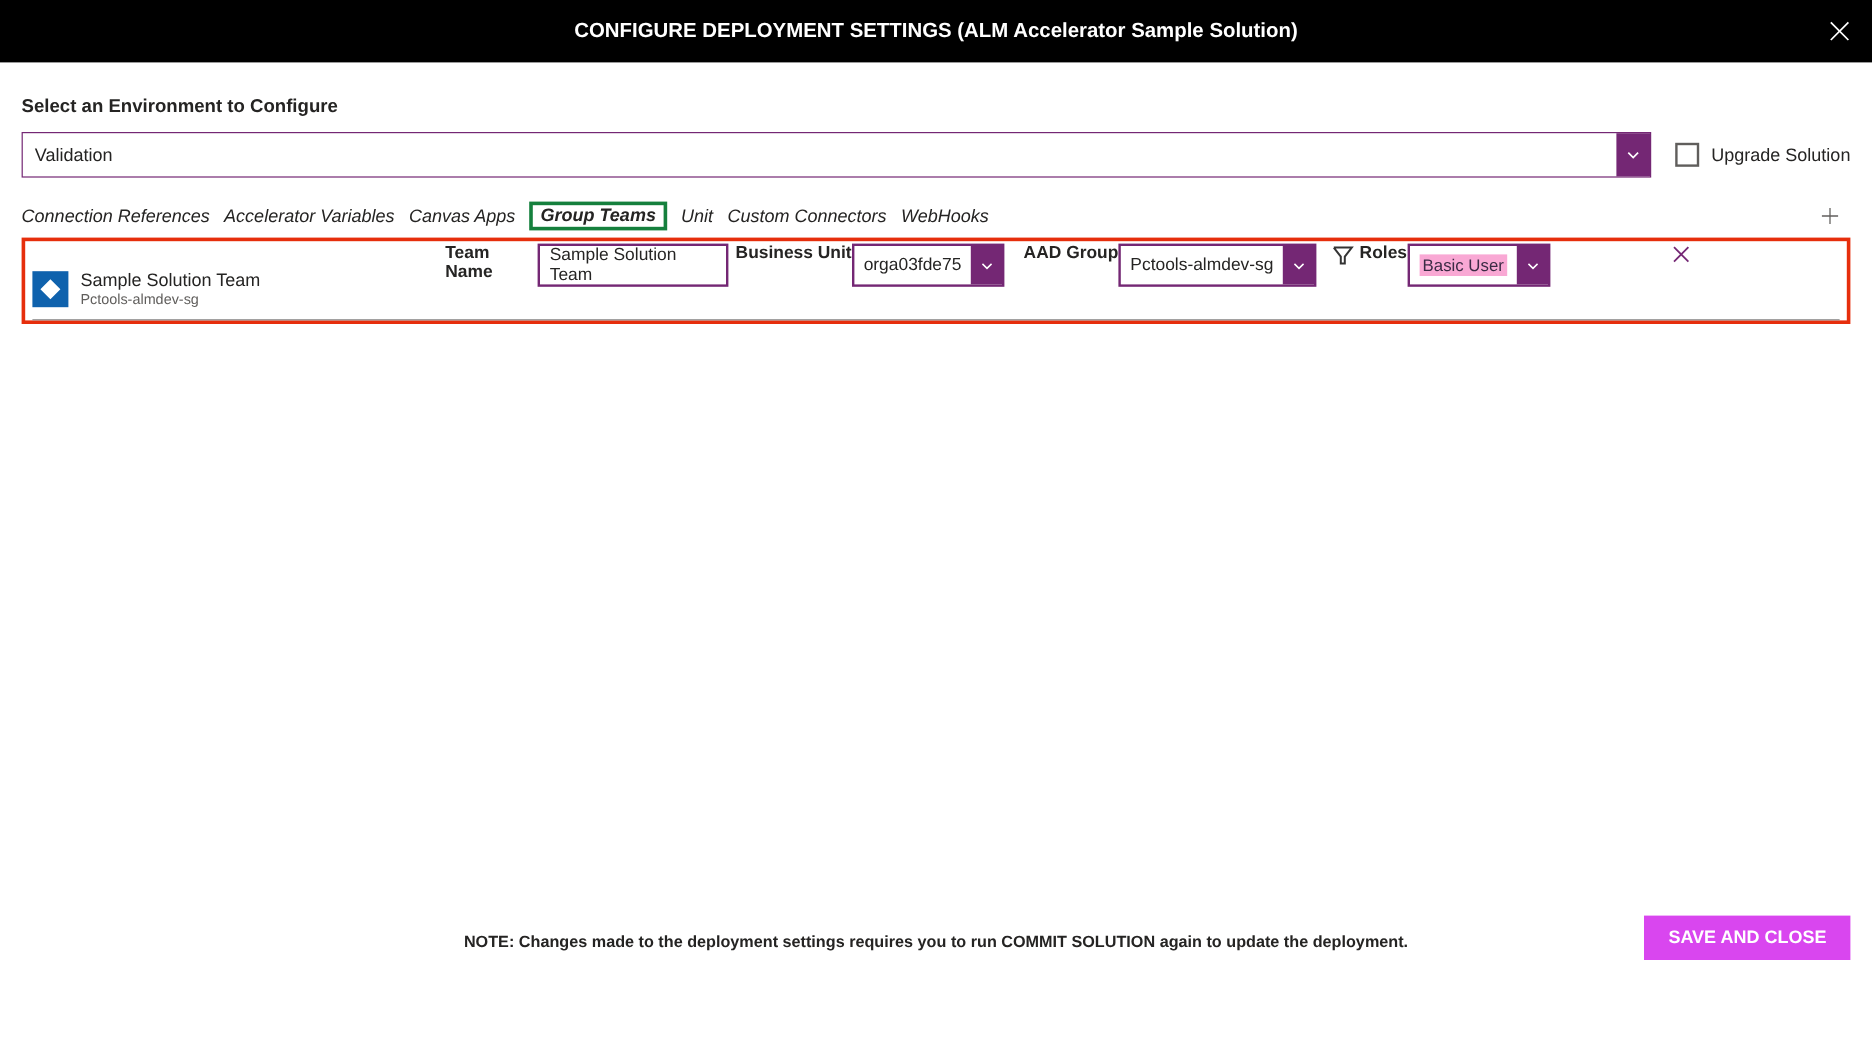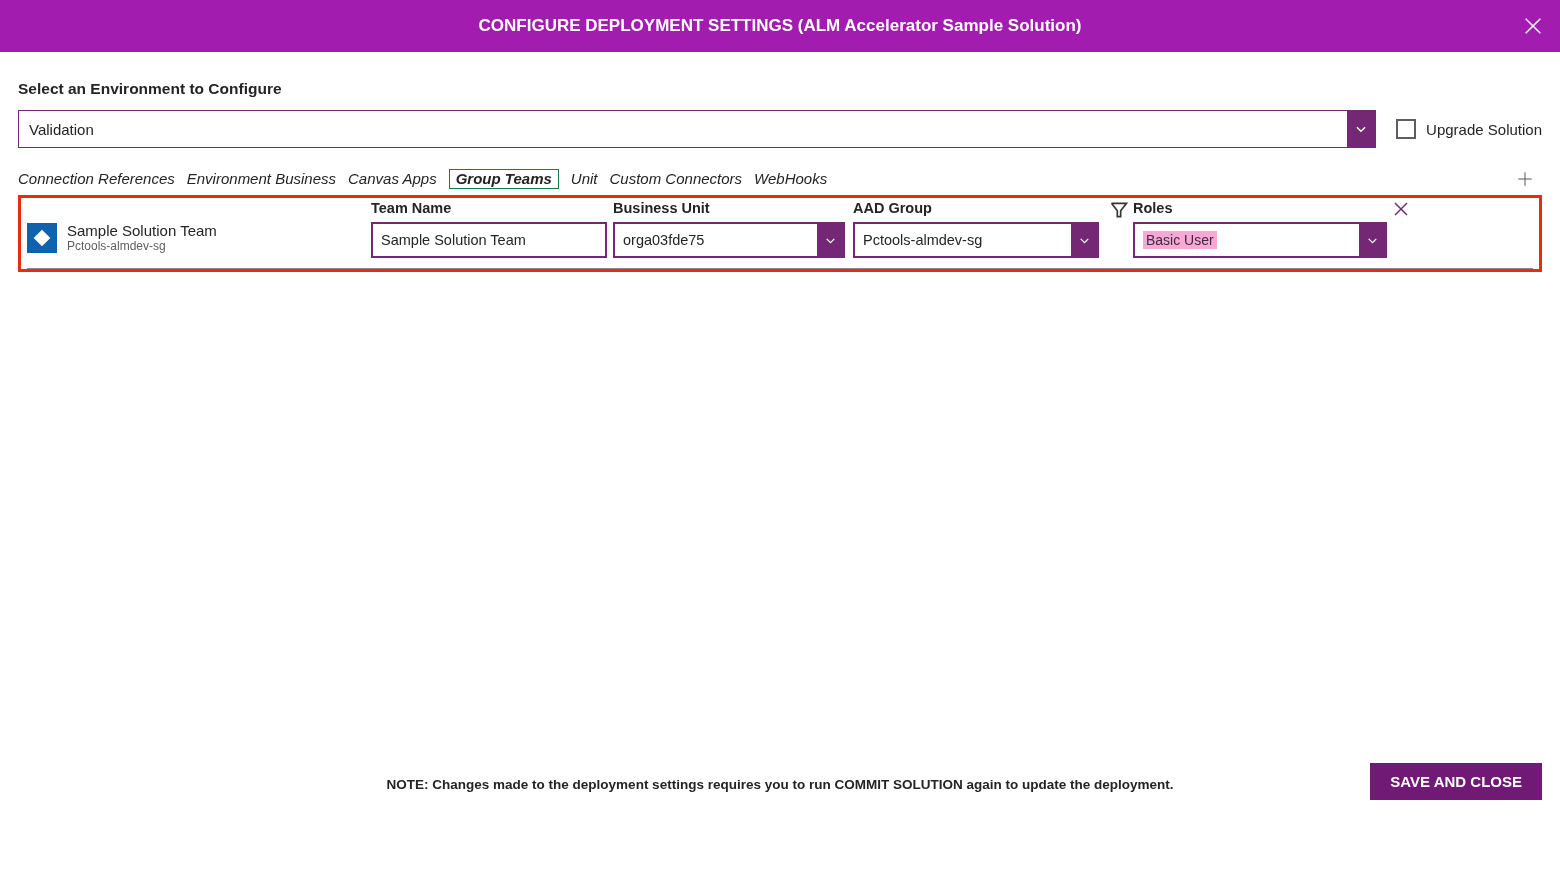--- a/index.html
+++ b/index.html
@@ -1,19 +1,19 @@
 <!DOCTYPE html>
 <html><head>
   <meta charset="utf-8">
   <style>
     * { margin: 0; padding: 0; box-sizing: border-box; font-family: "Segoe UI", -apple-system, sans-serif; }
     html, body { width: 1560px; height: 882px; background: #fff; color: #252423; position: relative; }
 
     
-    .hdr { height: 52px; background: #a21caf; color: #fff; display: flex; align-items: center; justify-content: center; position: relative; }
+    .hdr { height: 52px; background: #000000; color: #fff; display: flex; align-items: center; justify-content: center; position: relative; }
     .hdr-title { font-size: 17px; font-weight: 600; }
     .hdr-close { position: absolute; right: 16px; top: 50%; transform: translateY(-50%); cursor: pointer; display: flex; align-items: center; }
     .hdr-close svg { width: 22px; height: 22px; stroke: #fff; stroke-width: 1.6; }
 
     
     .content { padding: 28px 18px 0; }
     .env-label { font-size: 15.5px; font-weight: 600; margin-bottom: 12px; }
 
     
     .env-row { display: flex; align-items: center; gap: 14px; margin-bottom: 20px; }
@@ -22,36 +22,36 @@
     .sel-text { flex: 1; padding: 0 10px; display: flex; align-items: center; font-size: 15px; font-weight: 400; }
     .sel-btn { width: 28px; background: #742774; display: flex; align-items: center; justify-content: center; cursor: pointer; }
     .sel-btn svg { width: 14px; height: 14px; stroke: #fff; stroke-width: 2.4; fill: none; }
     .chk-wrap { display: flex; align-items: center; gap: 10px; margin-left: 6px; }
     .chk { width: 20px; height: 20px; border: 2px solid #605e5c; cursor: pointer; }
     .chk-label { font-size: 15px; }
 
     
     .tabs-row { display: flex; align-items: center; gap: 12px; margin-bottom: 6px; font-style: italic; }
     .tab { font-size: 15px; font-weight: 400; cursor: pointer; padding: 2px 0; }
-    .tab-box { border: 1px solid #15803d; padding: 0 6px; }
+    .tab-box { border: 3px solid #15803d; padding: 0 6px; }
     .tab-box .tab-inner { font-weight: 700; }
     .tabs-spacer { flex: 1; }
     .plus { width: 18px; height: 18px; cursor: pointer; margin-right: 8px; }
     .plus svg { width: 18px; height: 18px; stroke: #605e5c; stroke-width: 1.4; }
 
     
     .hl-wrap { border: 3px solid #e62e0c; padding: 2px 6px 0; }
     .cols { display: flex; align-items: flex-start; }
     .col-left { width: 344px; display: flex; align-items: center; padding-top: 22px; }
     .team-icon { width: 30px; height: 30px; background: #0f62ad; display: flex; align-items: center; justify-content: center; margin-right: 10px; }
     .team-icon svg { width: 20px; height: 20px; fill: #fff; }
     .team-name { font-size: 15px; }
     .team-sub { font-size: 12px; color: #605e5c; }
 
-    .field-col { display: flex; flex-direction: column; }
+    .field-col { display: flex; flex-direction: row; }
     .fld-label { font-size: 14.5px; font-weight: 600; margin-bottom: 6px; }
 
     .col-teamname { width: 236px; margin-right: 6px; }
     .txt-input { height: 36px; border: 2px solid #742774; padding: 0 8px; font-size: 14.5px; display: flex; align-items: center; background: #fff; }
 
     .col-bu { width: 232px; margin-right: 8px; }
     .col-aad { width: 246px; margin-right: 6px; }
     .col-roles { width: 254px; }
 
     .sel-sm { height: 36px; border: 2px solid #742774; display: flex; align-items: stretch; }
@@ -61,21 +61,21 @@
 
     .roles-pill { background: #f9a8d4; color: #3b2b45; font-size: 14px; padding: 1px 3px; }
 
     .filter-icon { width: 28px; display: flex; align-items: flex-end; justify-content: center; padding-bottom: 6px; cursor: pointer; }
     .filter-icon svg { width: 20px; height: 20px; stroke: #343434; stroke-width: 2; fill: none; }
     .row-del { width: 28px; display: flex; align-items: flex-end; justify-content: center; padding-bottom: 8px; cursor: pointer; }
     .row-del svg { width: 18px; height: 18px; stroke: #742774; stroke-width: 2; }
 
     .divider { border-bottom: 1px solid #8c8b8a; margin-top: 10px; margin-left: 0; }
     .note { font-size: 13.5px; font-weight: 600; text-align: center; position: absolute; left: 0; right: 0; bottom: 90px; }
-    .save-btn { position: absolute; right: 18px; bottom: 82px; background: #701a75; color: #fff; font-size: 15px; font-weight: 600; padding: 10px 20px; cursor: pointer; }
+    .save-btn { position: absolute; right: 18px; bottom: 82px; background: #d946ef; color: #fff; font-size: 15px; font-weight: 600; padding: 10px 20px; cursor: pointer; }
   </style>
 </head>
 <body>
 
 <div class="hdr">
   <div class="hdr-title">CONFIGURE DEPLOYMENT SETTINGS (ALM Accelerator Sample Solution)</div>
   <div class="hdr-close">
     <svg viewBox="0 0 24 24">
         <line x1="4" y1="4" x2="20" y2="20"></line>
         <line x1="20" y1="4" x2="4" y2="20"></line>
@@ -97,21 +97,21 @@
       </div>
     </div>
     <div class="chk-wrap">
       <div class="chk"></div>
       <div class="chk-label">Upgrade Solution</div>
     </div>
   </div>
 
   <div class="tabs-row">
     <div class="tab">Connection References</div>
-    <div class="tab">Environment Business</div>
+    <div class="tab">Accelerator Variables</div>
     <div class="tab">Canvas Apps</div>
     <div class="tab-box"><span class="tab tab-inner">Group Teams</span></div>
     <div class="tab">Unit</div>
     <div class="tab">Custom Connectors</div>
     <div class="tab">WebHooks</div>
     <div class="tabs-spacer"></div>
     <div class="plus">
       <svg viewBox="0 0 24 24">
           <line x1="12" y1="3" x2="12" y2="21"></line>
           <line x1="3" y1="12" x2="21" y2="12"></line>

